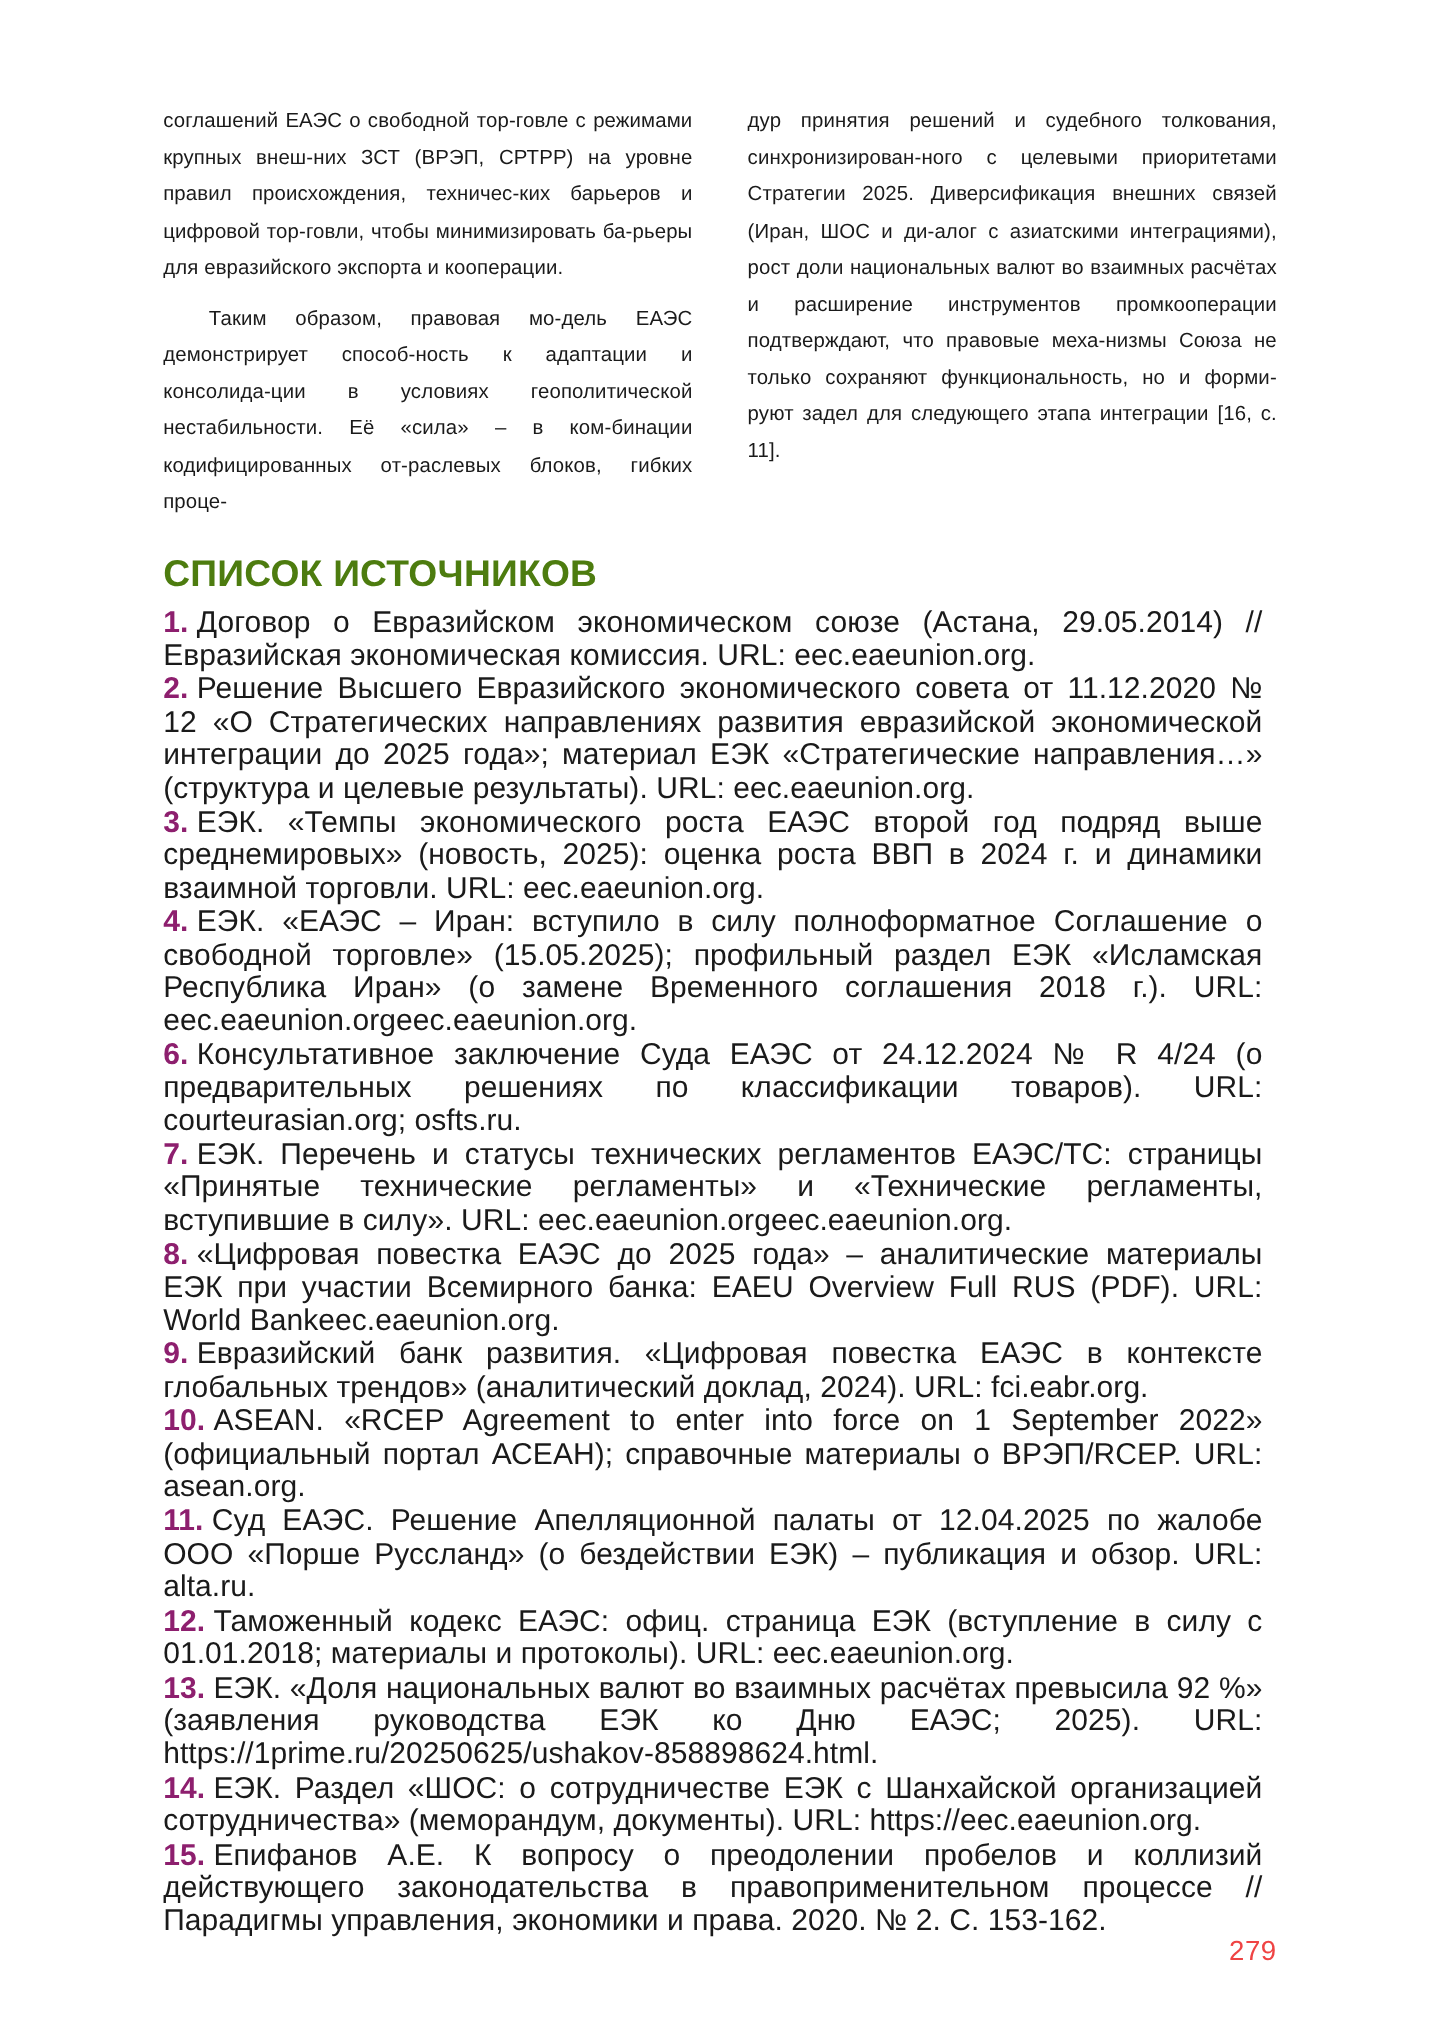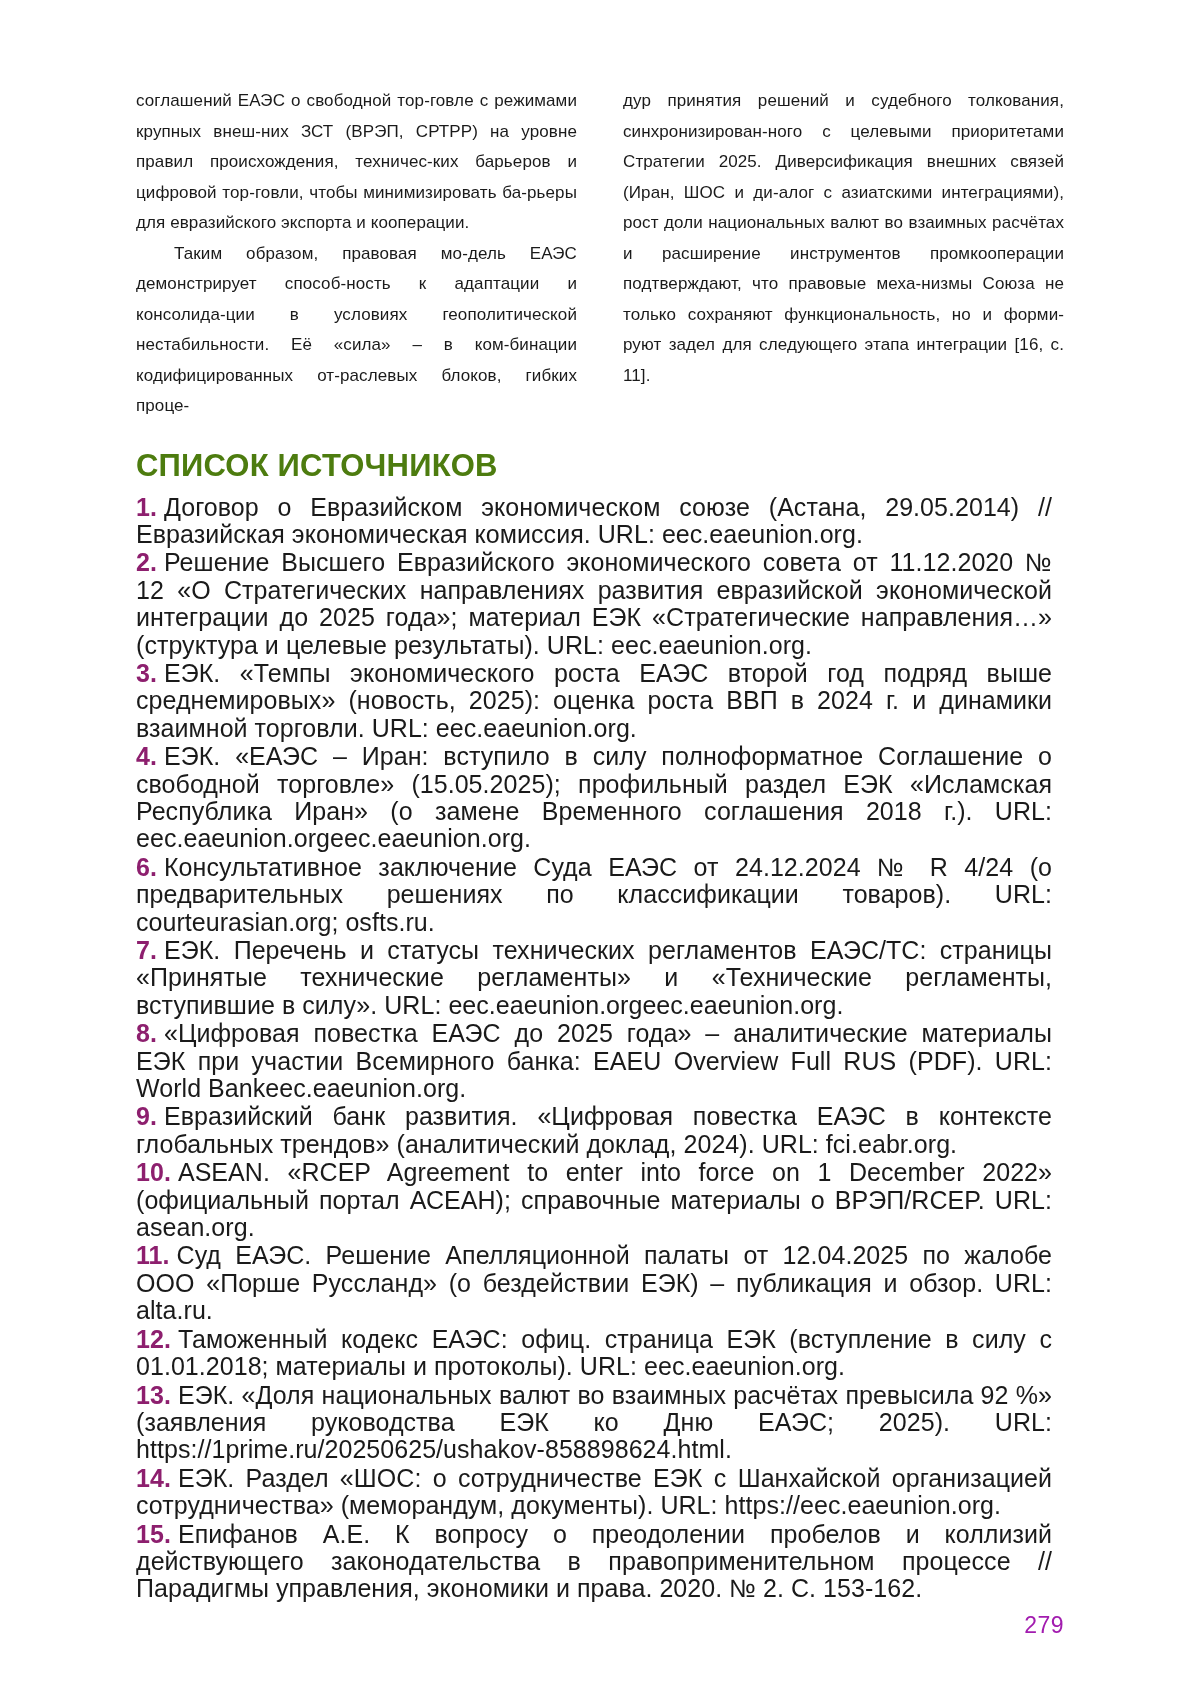--- a/index.html
+++ b/index.html
@@ -36,20 +36,21 @@
     margin: 0;
     font-size: 17px;
     line-height: 30.5px;
     text-align: justify;
     text-justify: inter-word;
     hyphens: manual;
     letter-spacing: 0.1px;
   }
   .col p.indent {
     text-indent: 38px;
+    margin-top: 12px;
   }
   
   .section-heading {
     margin: 26px 0 10px 0;
     font-size: 31px;
     font-weight: bold;
     color: #4d7c0f;
     letter-spacing: 0.2px;
     line-height: 36px;
   }
@@ -77,21 +78,21 @@
     margin-right: 7px;
   }
   .refs li .body {
   }
   
   .page-number {
     position: absolute;
     right: 136px;
     bottom: 58px;
     font-size: 23px;
-    color: #a21caf;
+    color: #ef4444;
     letter-spacing: 0.5px;
   }
 </style>
 </head>
 <body>
 
 <div class="page">
 
   <div class="columns">
     <div class="col">
@@ -107,21 +108,21 @@
 
   <ol class="refs">
     <li><span class="num">1.</span><span class="body">Договор о Евразийском экономическом союзе (Астана, 29.05.2014) // Евразийская экономическая комиссия. URL: eec.eaeunion.org.</span></li>
     <li><span class="num">2.</span><span class="body">Решение Высшего Евразийского экономического совета от 11.12.2020 № 12 «О Стратегических направлениях развития евразийской экономической интеграции до 2025 года»; материал ЕЭК «Стратегические направления…» (структура и целевые результаты). URL: eec.eaeunion.org.</span></li>
     <li><span class="num">3.</span><span class="body">ЕЭК. «Темпы экономического роста ЕАЭС второй год подряд выше среднемировых» (новость, 2025): оценка роста ВВП в 2024 г. и динамики взаимной торговли. URL: eec.eaeunion.org.</span></li>
     <li><span class="num">4.</span><span class="body">ЕЭК. «ЕАЭС – Иран: вступило в силу полноформатное Соглашение о свободной торговле» (15.05.2025); профильный раздел ЕЭК «Исламская Республика Иран» (о замене Временного соглашения 2018 г.). URL: eec.eaeunion.orgeec.eaeunion.org.</span></li>
     <li><span class="num">6.</span><span class="body">Консультативное заключение Суда ЕАЭС от 24.12.2024 № R 4/24 (о предварительных решениях по классификации товаров). URL: courteurasian.org; osfts.ru.</span></li>
     <li><span class="num">7.</span><span class="body">ЕЭК. Перечень и статусы технических регламентов ЕАЭС/ТС: страницы «Принятые технические регламенты» и «Технические регламенты, вступившие в силу». URL: eec.eaeunion.orgeec.eaeunion.org.</span></li>
     <li><span class="num">8.</span><span class="body">«Цифровая повестка ЕАЭС до 2025 года» – аналитические материалы ЕЭК при участии Всемирного банка: EAEU Overview Full RUS (PDF). URL: World Bankeec.eaeunion.org.</span></li>
     <li><span class="num">9.</span><span class="body">Евразийский банк развития. «Цифровая повестка ЕАЭС в контексте глобальных трендов» (аналитический доклад, 2024). URL: fci.eabr.org.</span></li>
-    <li><span class="num wide">10.</span><span class="body">ASEAN. «RCEP Agreement to enter into force on 1 December 2022» (официальный портал АСЕАН); справочные материалы о ВРЭП/RCEP. URL: asean.org.</span></li>
+    <li><span class="num wide">10.</span><span class="body">ASEAN. «RCEP Agreement to enter into force on 1 September 2022» (официальный портал АСЕАН); справочные материалы о ВРЭП/RCEP. URL: asean.org.</span></li>
     <li><span class="num wide">11.</span><span class="body">Суд ЕАЭС. Решение Апелляционной палаты от 12.04.2025 по жалобе ООО «Порше Руссланд» (о бездействии ЕЭК) – публикация и обзор. URL: alta.ru.</span></li>
     <li><span class="num wide">12.</span><span class="body">Таможенный кодекс ЕАЭС: офиц. страница ЕЭК (вступление в силу с 01.01.2018; материалы и протоколы). URL: eec.eaeunion.org.</span></li>
     <li><span class="num wide">13.</span><span class="body">ЕЭК. «Доля национальных валют во взаимных расчётах превысила 92 %» (заявления руководства ЕЭК ко Дню ЕАЭС; 2025). URL: https://1prime.ru/20250625/ushakov-858898624.html.</span></li>
     <li><span class="num wide">14.</span><span class="body">ЕЭК. Раздел «ШОС: о сотрудничестве ЕЭК с Шанхайской организацией сотрудничества» (меморандум, документы). URL: https://eec.eaeunion.org.</span></li>
     <li><span class="num wide">15.</span><span class="body">Епифанов А.Е. К вопросу о преодолении пробелов и коллизий действующего законодательства в правоприменительном процессе // Парадигмы управления, экономики и права. 2020. № 2. С. 153-162.</span></li>
   </ol>
 
   <div class="page-number">279</div>
 </div>
 

